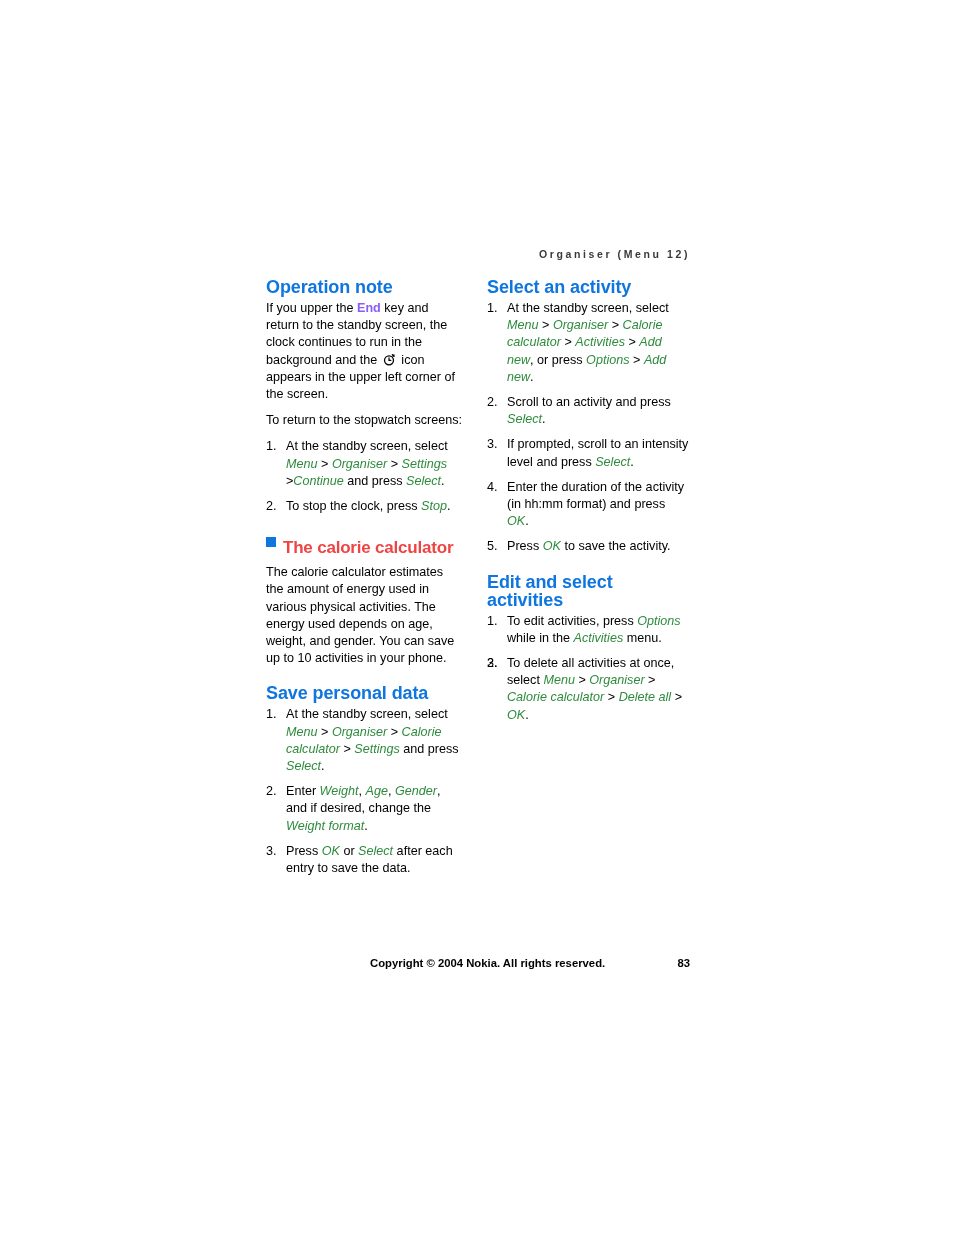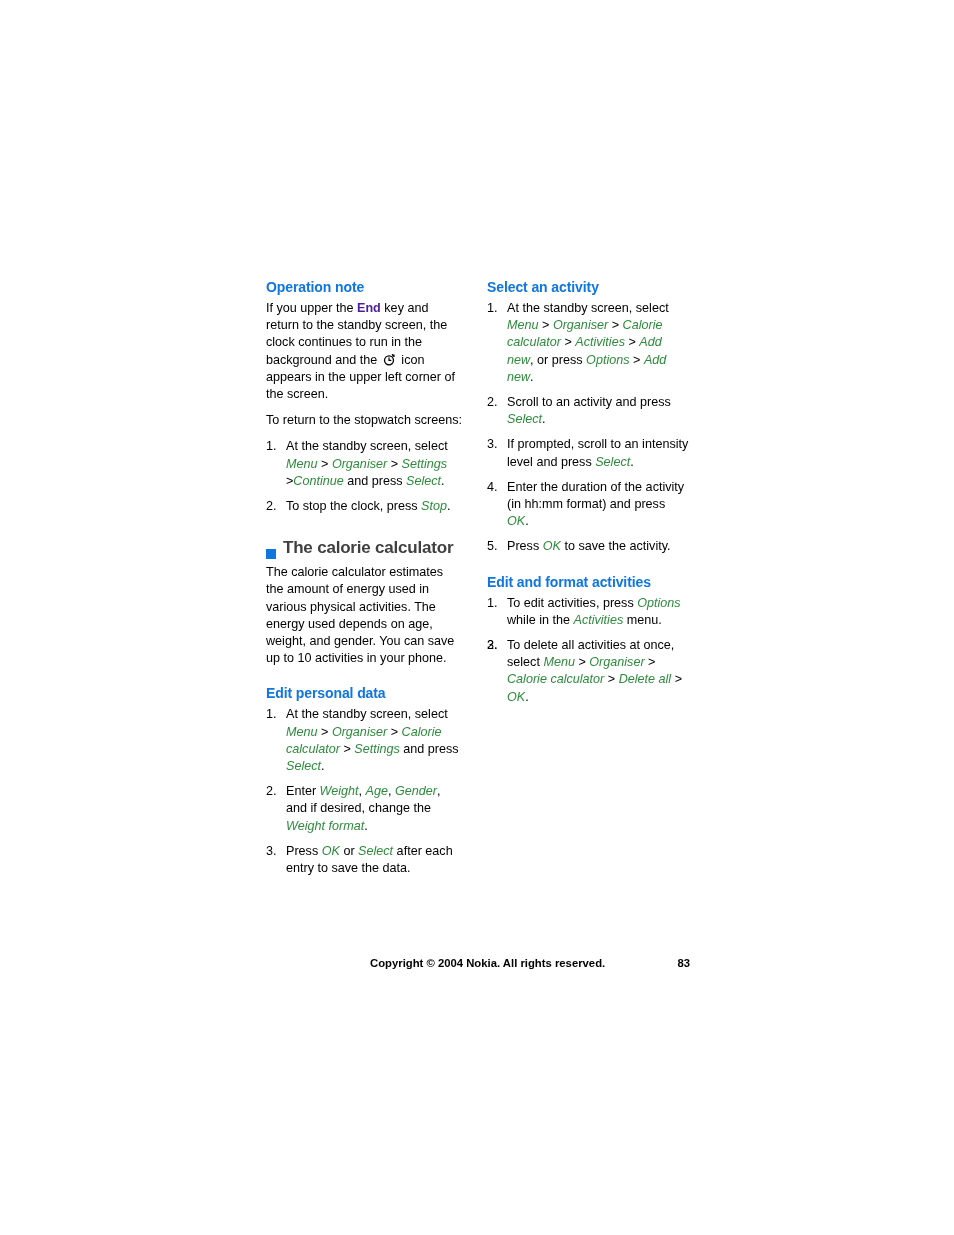--- a/index.html
+++ b/index.html
@@ -48,37 +48,37 @@
   .col {
     position: absolute;
     top: 0;
   }
   .col-left  { left: 0px;   width: 196px; }
   .col-right { left: 221px; width: 203px; }
 
   
   h2.sub {
     margin: 0 0 4px 0;
-    font-size: 14px;
+    font-size: 18px;
     font-weight: bold;
     color: #0f76e0;
     letter-spacing: -0.1px;
     line-height: 18px;
   }
   h2.sub.spaced { margin-top: 17px; }
 
   h1.chapter {
     margin: 22px 0 5px 0;
     font-size: 17px;
     font-weight: bold;
-    color: #404040;
+    color: #ef4444;
     line-height: 22px;
     letter-spacing: -0.2px;
     display: flex;
-    align-items: flex-end;
+    align-items: flex-start;
   }
   .sq-bullet {
     display: inline-block;
     width: 10px;
     height: 10px;
     background: #0f76e0;
     margin-right: 7px;
     flex: 0 0 auto;
     position: relative;
     top: 0px;
@@ -120,21 +120,21 @@
     line-height: 17.2px;
     color: #000000;
   }
 
   
   .ui {
     font-style: italic;
     color: #2e8b3d;
   }
   .gt { color: #000000; font-style: normal; }
-  .kb { font-weight: bold; color: #4c1d95; }
+  .kb { font-weight: bold; color: #8b5cf6; }
 
   
   .sw-icon {
     display: inline-block;
     width: 13px;
     height: 13px;
     vertical-align: -2px;
     margin: 0 2px;
   }
   .sw-icon svg { display: block; }
@@ -161,20 +161,21 @@
     right: 0;
     top: 0;
     font-weight: bold;
   }
 </style>
 </head>
 <body>
 
 <div class="page">
 
+  <div class="running-header">Organiser (Menu 12)</div>
 
   <div class="columns">
 
     <div class="col col-left">
 
       <section>
         <h2 class="sub">Operation note</h2>
 
         <p class="body"><span>If you upper the </span><span class="kb">End</span><span> key and return to the standby screen, the clock continues to run in the background and the </span><span class="sw-icon"><svg viewBox="0 0 16 16" width="13" height="13">
                 <circle cx="7.4" cy="9" r="5.5" fill="none" stroke="#000" stroke-width="1.6"></circle>
@@ -195,21 +196,21 @@
         <h1 class="chapter">
             <span class="sq-bullet"></span>
             <span>The calorie calculator</span>
           </h1>
 
         <p class="body">The calorie calculator estimates the amount of energy used in various physical activities. The energy used depends on age, weight, and gender. You can save up to 10 activities in your phone.</p>
 
       </section>
 
       <section>
-        <h2 class="sub spaced">Edit personal data</h2>
+        <h2 class="sub spaced">Save personal data</h2>
 
         <ol class="steps">
           <li><span class="num">1.</span><span>At the standby screen, select </span><span class="ui">Menu</span><span class="gt"> &gt; </span><span class="ui">Organiser</span><span class="gt"> &gt; </span><span class="ui">Calorie calculator</span><span class="gt"> &gt; </span><span class="ui">Settings</span><span> and press </span><span class="ui">Select</span><span>.</span></li>
           <li><span class="num">2.</span><span>Enter </span><span class="ui">Weight</span><span class="gt">, </span><span class="ui">Age</span><span class="gt">, </span><span class="ui">Gender</span><span>, and if desired, change the </span><span class="ui">Weight format</span><span>.</span></li>
           <li><span class="num">3.</span><span>Press </span><span class="ui">OK</span><span> or </span><span class="ui">Select</span><span> after each entry to save the data.</span></li>
         </ol>
       </section>
 
     </div>
 
@@ -221,21 +222,21 @@
         <ol class="steps">
           <li><span class="num">1.</span><span>At the standby screen, select </span><span class="ui">Menu</span><span class="gt"> &gt; </span><span class="ui">Organiser</span><span class="gt"> &gt; </span><span class="ui">Calorie calculator</span><span class="gt"> &gt; </span><span class="ui">Activities</span><span class="gt"> &gt; </span><span class="ui">Add new</span><span>, or press </span><span class="ui">Options</span><span class="gt"> &gt; </span><span class="ui">Add new</span><span>.</span></li>
           <li><span class="num">2.</span><span>Scroll to an activity and press </span><span class="ui">Select</span><span>.</span></li>
           <li><span class="num">3.</span><span>If prompted, scroll to an intensity level and press </span><span class="ui">Select</span><span>.</span></li>
           <li><span class="num">4.</span><span>Enter the duration of the activity (in hh:mm format) and press </span><span class="ui">OK</span><span>.</span></li>
           <li><span class="num">5.</span><span>Press </span><span class="ui">OK</span><span> to save the activity.</span></li>
         </ol>
       </section>
 
       <section>
-        <h2 class="sub spaced">Edit and format activities</h2>
+        <h2 class="sub spaced">Edit and select activities</h2>
 
         <ol class="steps">
           <li><span class="num">1.</span><span>To edit activities, press </span><span class="ui">Options</span><span> while in the </span><span class="ui">Activities</span><span> menu.</span></li>
           <li><span class="num">2.</span></li>
           <li><span class="num">3.</span><span>To delete all activities at once, select </span><span class="ui">Menu</span><span class="gt"> &gt; </span><span class="ui">Organiser</span><span class="gt"> &gt; </span><span class="ui">Calorie calculator</span><span class="gt"> &gt; </span><span class="ui">Delete all</span><span class="gt"> &gt; </span><span class="ui">OK</span><span>.</span></li>
         </ol>
       </section>
 
     </div>
 

